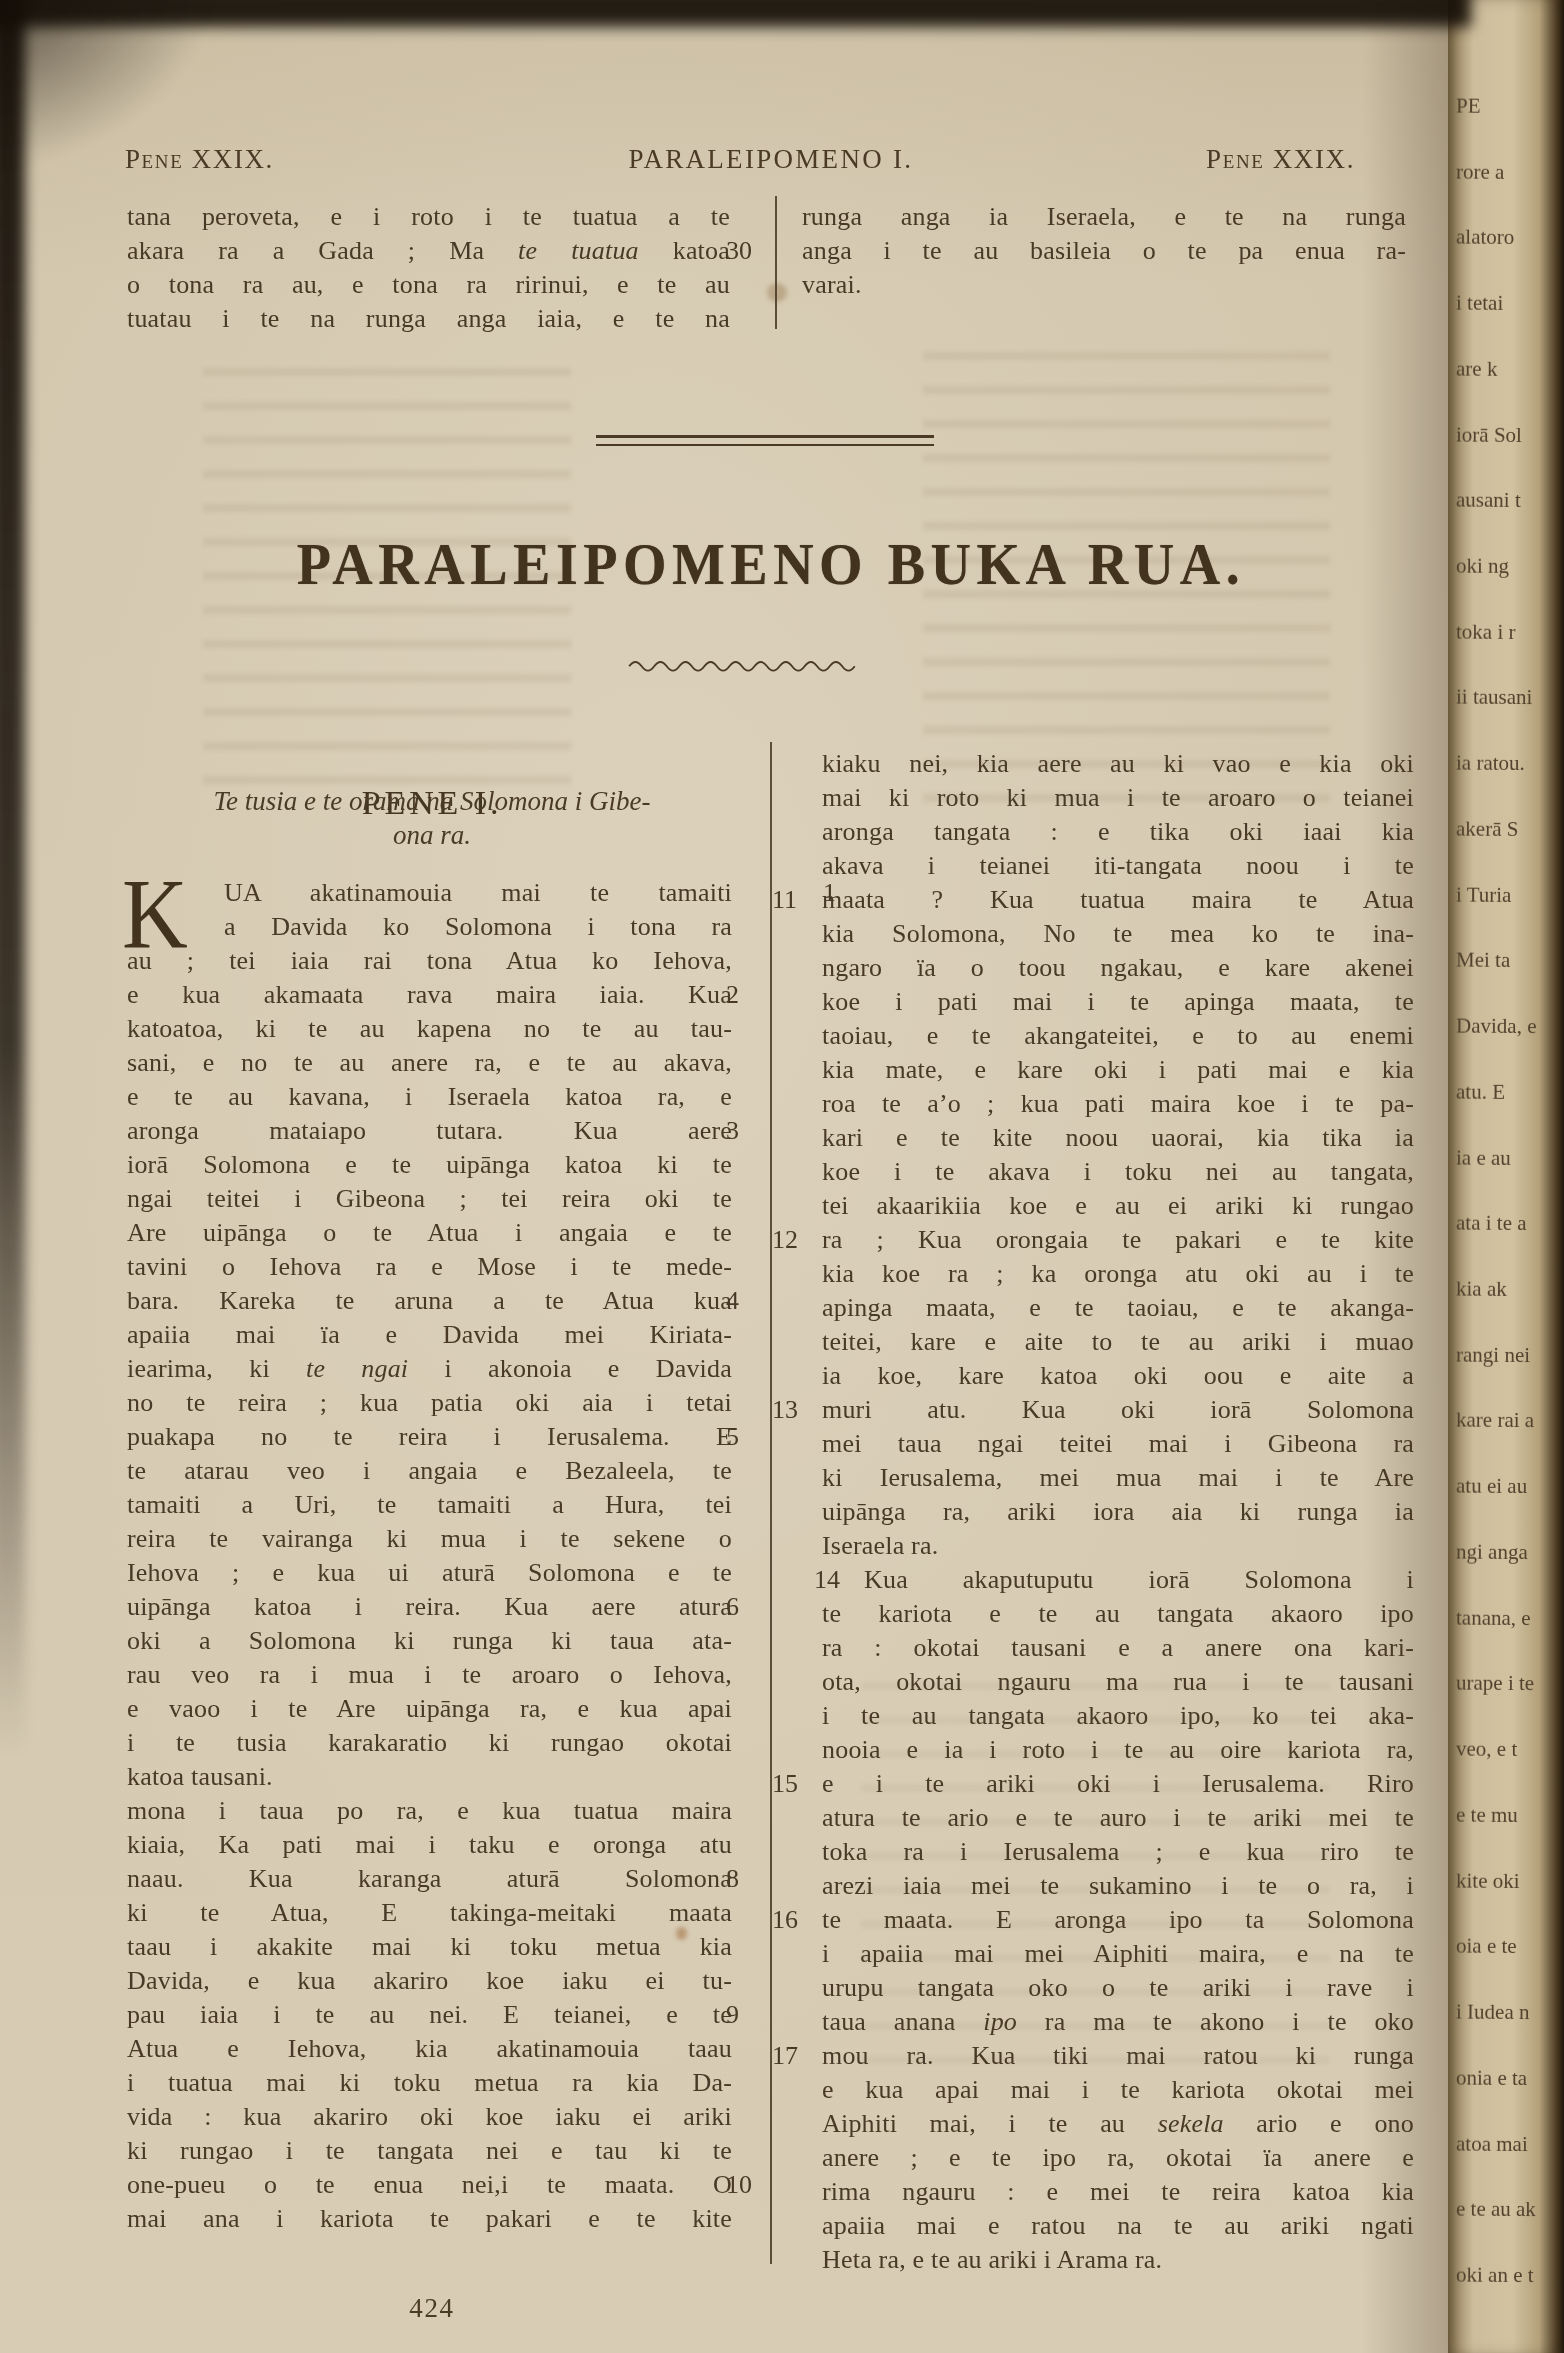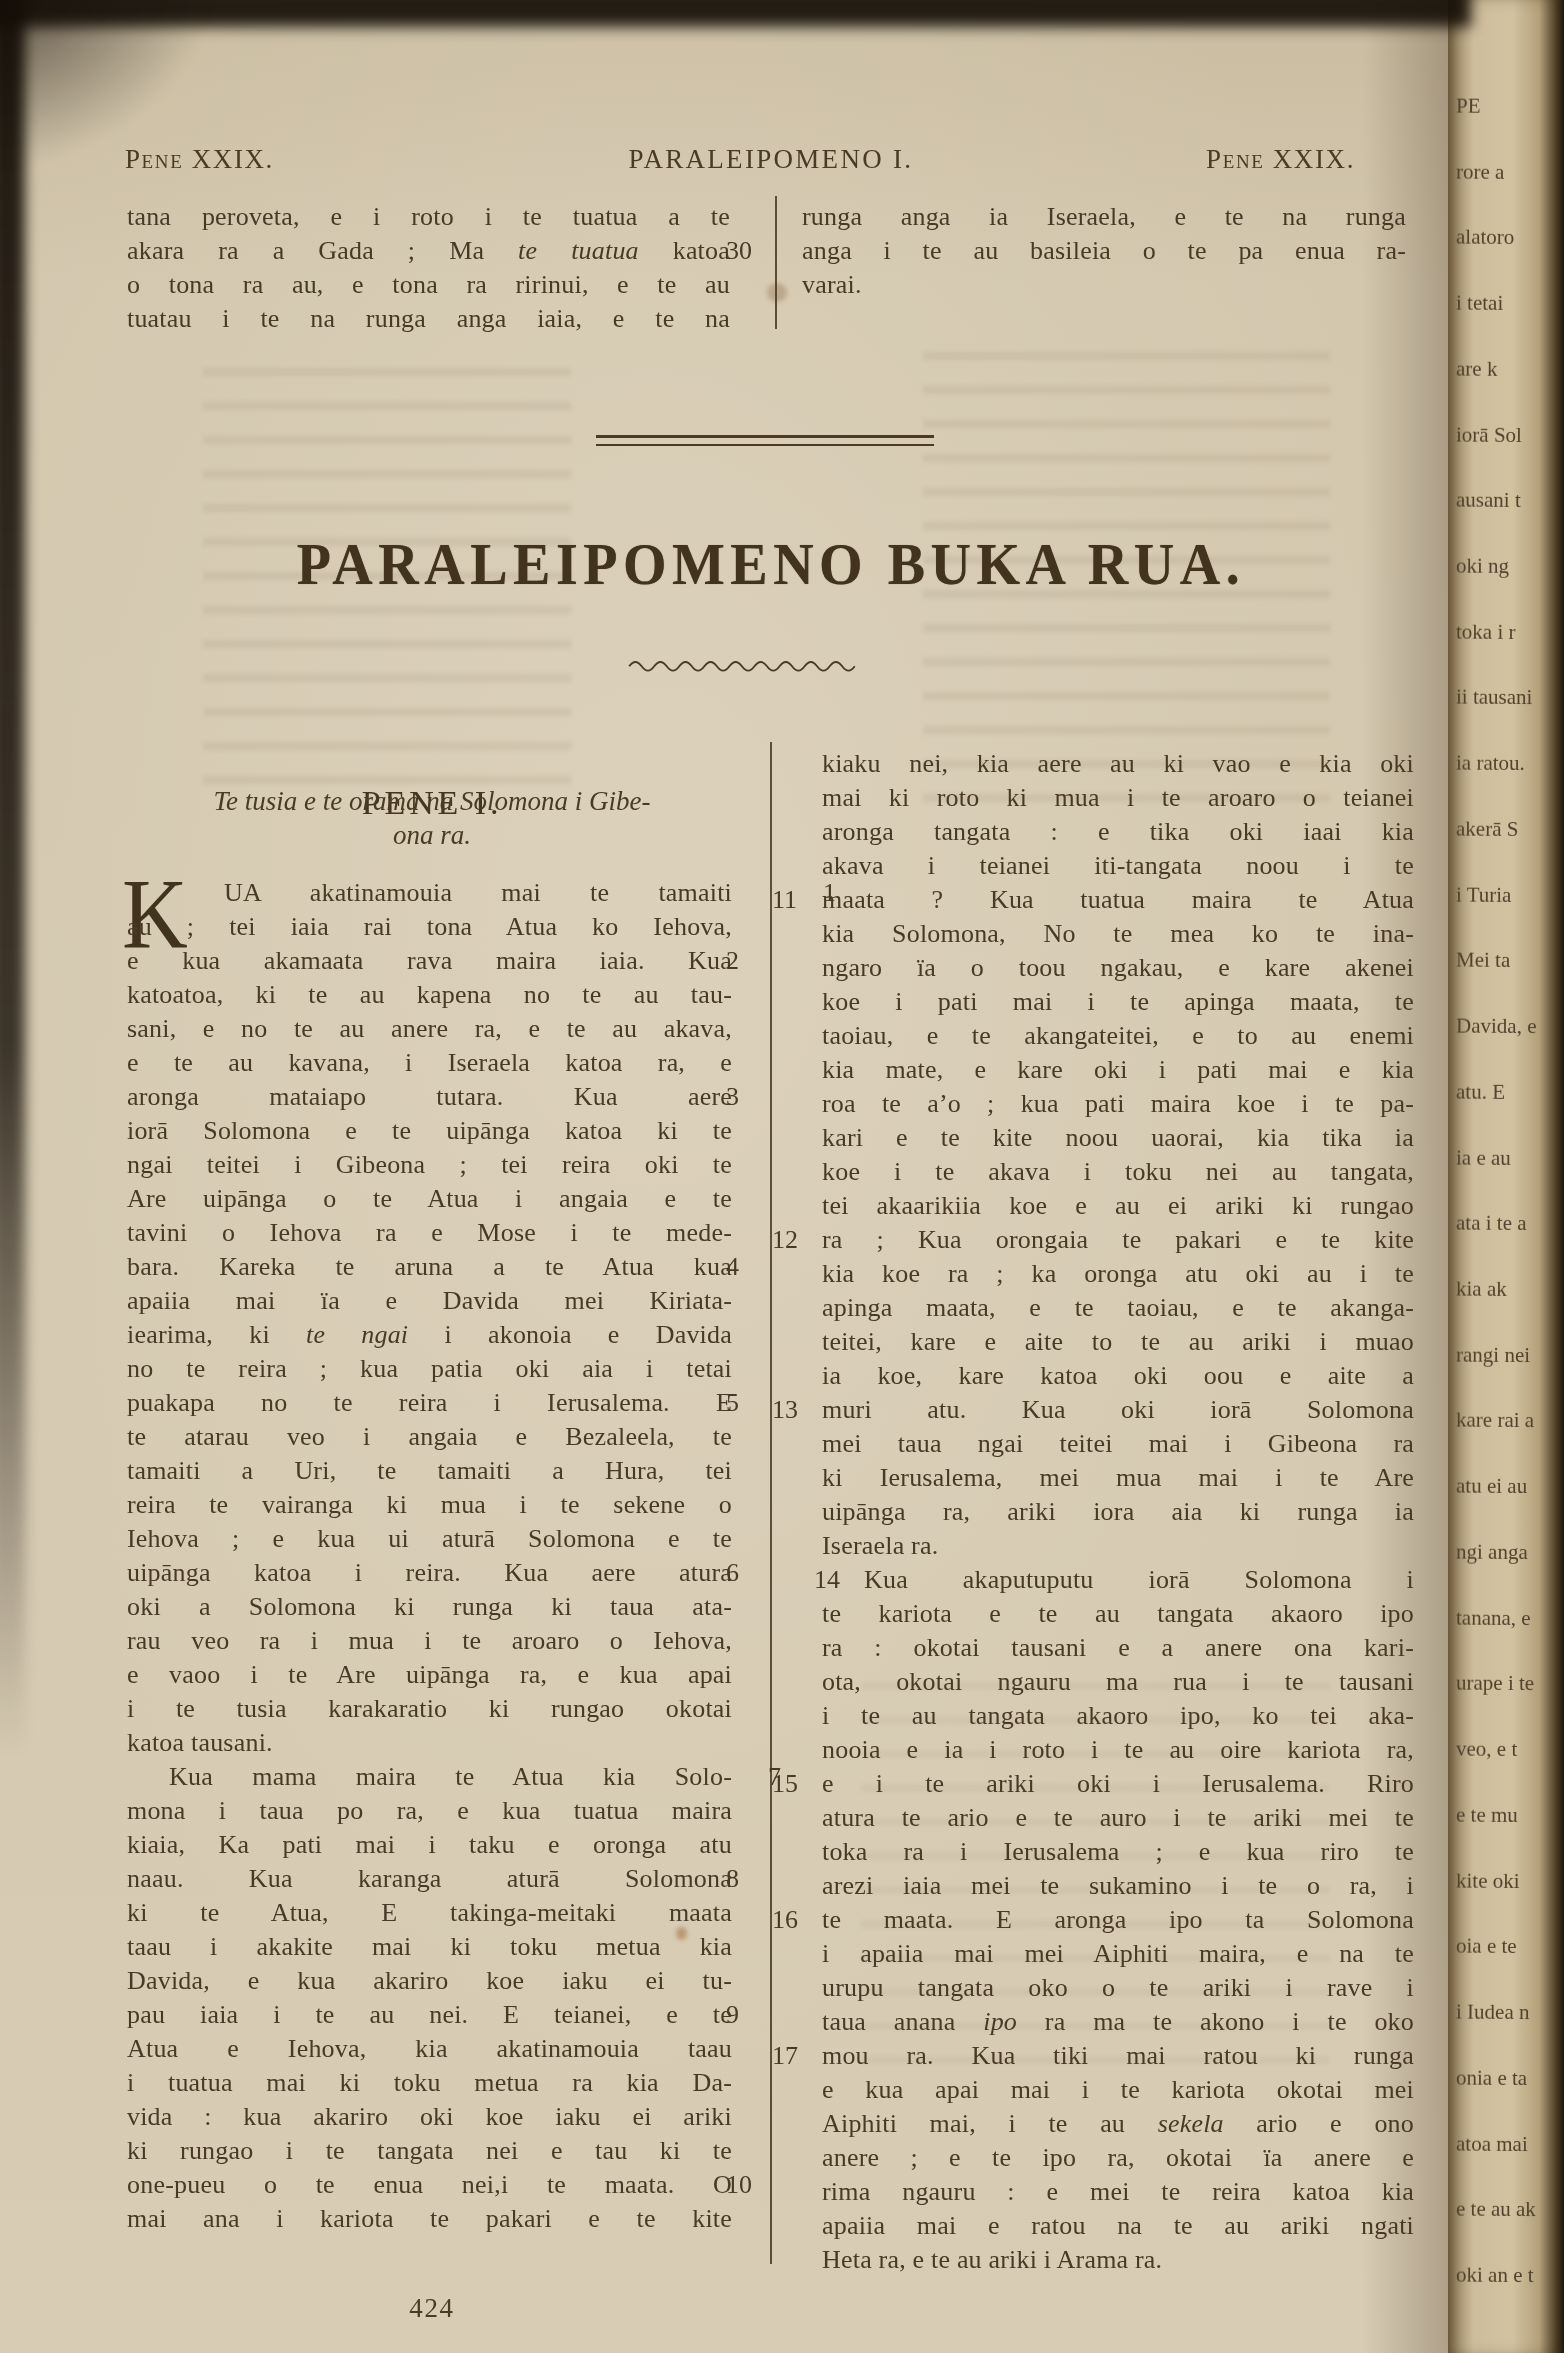--- a/index.html
+++ b/index.html
@@ -111,20 +111,21 @@
     <path d="M4 13 q8 -11 16 0 t16 0 t16 0 t16 0 t16 0 t16 0 t16 0 t16 0 t16 0 t16 0 t16 0 t16 0 t16 0 t16 0 t16 0 t16 0 t16 0 t16 0" fill="none" stroke="#4a3a26" stroke-width="2.4"></path>
   </svg>
 
   <div id="chapter-heading">PENE I.</div>
   <div id="summary1" class="summary">Te tusia e te orama na Solomona i Gibe-</div>
   <div id="summary2" class="summary">ona ra.</div>
 
   <div id="drop-cap">K</div>
   <div id="body-left" class="col col-l">
       <div class="line dropline"><span>UA akatinamouia mai te tamaiti</span><span class="verse">1</span></div>
+      <div class="line dropline"><span>a Davida ko Solomona i tona ra</span></div>
       <div class="line"><span>au ; tei iaia rai tona Atua ko Iehova,</span></div>
       <div class="line"><span>e kua akamaata rava maira iaia.  Kua</span><span class="verse">2</span></div>
       <div class="line"><span>katoatoa, ki te au kapena no te au tau-</span></div>
       <div class="line"><span>sani, e no te au anere ra, e te au akava,</span></div>
       <div class="line"><span>e te au kavana, i Iseraela katoa ra, e</span></div>
       <div class="line"><span>aronga mataiapo tutara.  Kua aere</span><span class="verse">3</span></div>
       <div class="line"><span>iorā Solomona e te uipānga katoa ki te</span></div>
       <div class="line"><span>ngai teitei i Gibeona ; tei reira oki te</span></div>
       <div class="line"><span>Are uipānga o te Atua i angaia e te</span></div>
       <div class="line"><span>tavini o Iehova ra e Mose i te mede-</span></div>
@@ -136,21 +137,20 @@
       <div class="line"><span>te atarau veo i angaia e Bezaleela, te</span></div>
       <div class="line"><span>tamaiti a Uri, te tamaiti a Hura, tei</span></div>
       <div class="line"><span>reira te vairanga ki mua i te sekene o</span></div>
       <div class="line"><span>Iehova ; e kua ui aturā Solomona e te</span></div>
       <div class="line"><span>uipānga katoa i reira.  Kua aere atura</span><span class="verse">6</span></div>
       <div class="line"><span>oki a Solomona ki runga ki taua ata-</span></div>
       <div class="line"><span>rau veo ra i mua i te aroaro o Iehova,</span></div>
       <div class="line"><span>e vaoo i te Are uipānga ra, e kua apai</span></div>
       <div class="line"><span>i te tusia karakaratio ki rungao okotai</span></div>
       <div class="line nojust"><span>katoa tausani.</span></div>
-      <div class="line indent"><span>Kua mama maira te Atua kia Solo-</span><span class="verse">7</span></div>
       <div class="line"><span>mona i taua po ra, e kua tuatua maira</span></div>
       <div class="line"><span>kiaia, Ka pati mai i taku e oronga atu</span></div>
       <div class="line"><span>naau.  Kua karanga aturā Solomona</span><span class="verse">8</span></div>
       <div class="line"><span>ki te Atua, E takinga-meitaki maata</span></div>
       <div class="line"><span>taau i akakite mai ki toku metua kia</span></div>
       <div class="line"><span>Davida, e kua akariro koe iaku ei tu-</span></div>
       <div class="line"><span>pau iaia i te au nei.  E teianei, e te</span><span class="verse">9</span></div>
       <div class="line"><span>Atua e Iehova, kia akatinamouia taau</span></div>
       <div class="line"><span>i tuatua mai ki toku metua ra kia Da-</span></div>
       <div class="line"><span>vida : kua akariro oki koe iaku ei ariki</span></div>

